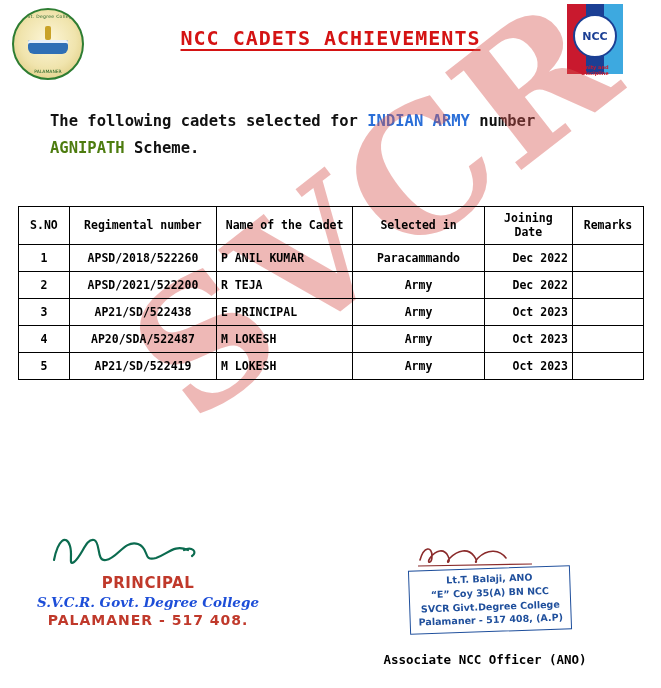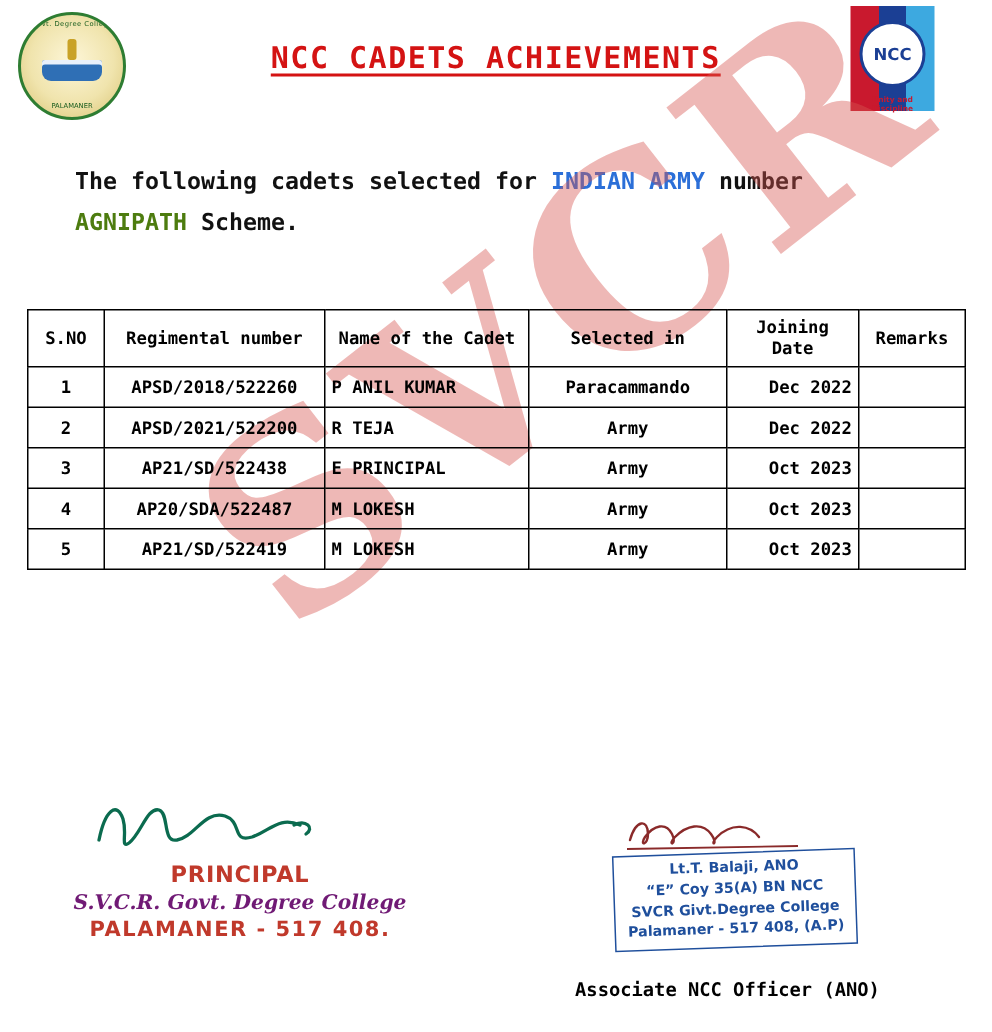--- a/index.html
+++ b/index.html
@@ -135,21 +135,21 @@
   th.h-sno { width: 46px; }
   th.h-reg { width: 146px; }
   th.h-name { width: 146px; }
   th.h-sel { width: 134px; }
   th.h-join { width: 88px; }
   th.h-rem { width: 66px; }
 
   
   .sig-left {
     position: absolute;
-    left: 40px;
+    left: 28px;
     top: 528px;
     width: 240px;
     text-align: center;
     z-index: 9;
   }
   .sig-left .scribble {
     height: 44px;
     position: relative;
   }
   .sig-left .scribble svg { position: absolute; left: 18px; top: 0; }
@@ -159,21 +159,21 @@
     font-size: 15px;
     color: #c0392b;
     letter-spacing: 0.5px;
     margin-top: 2px;
   }
   .sig-college {
     font-family: "DejaVu Serif", serif;
     font-style: italic;
     font-weight: bold;
     font-size: 13.5px;
-    color: #701a75;
+    color: #1d4ed8;
     margin-top: 2px;
   }
   .sig-place {
     font-family: "DejaVu Sans", sans-serif;
     font-weight: bold;
     font-size: 14px;
     color: #c0392b;
     letter-spacing: 1px;
     margin-top: 2px;
   }

